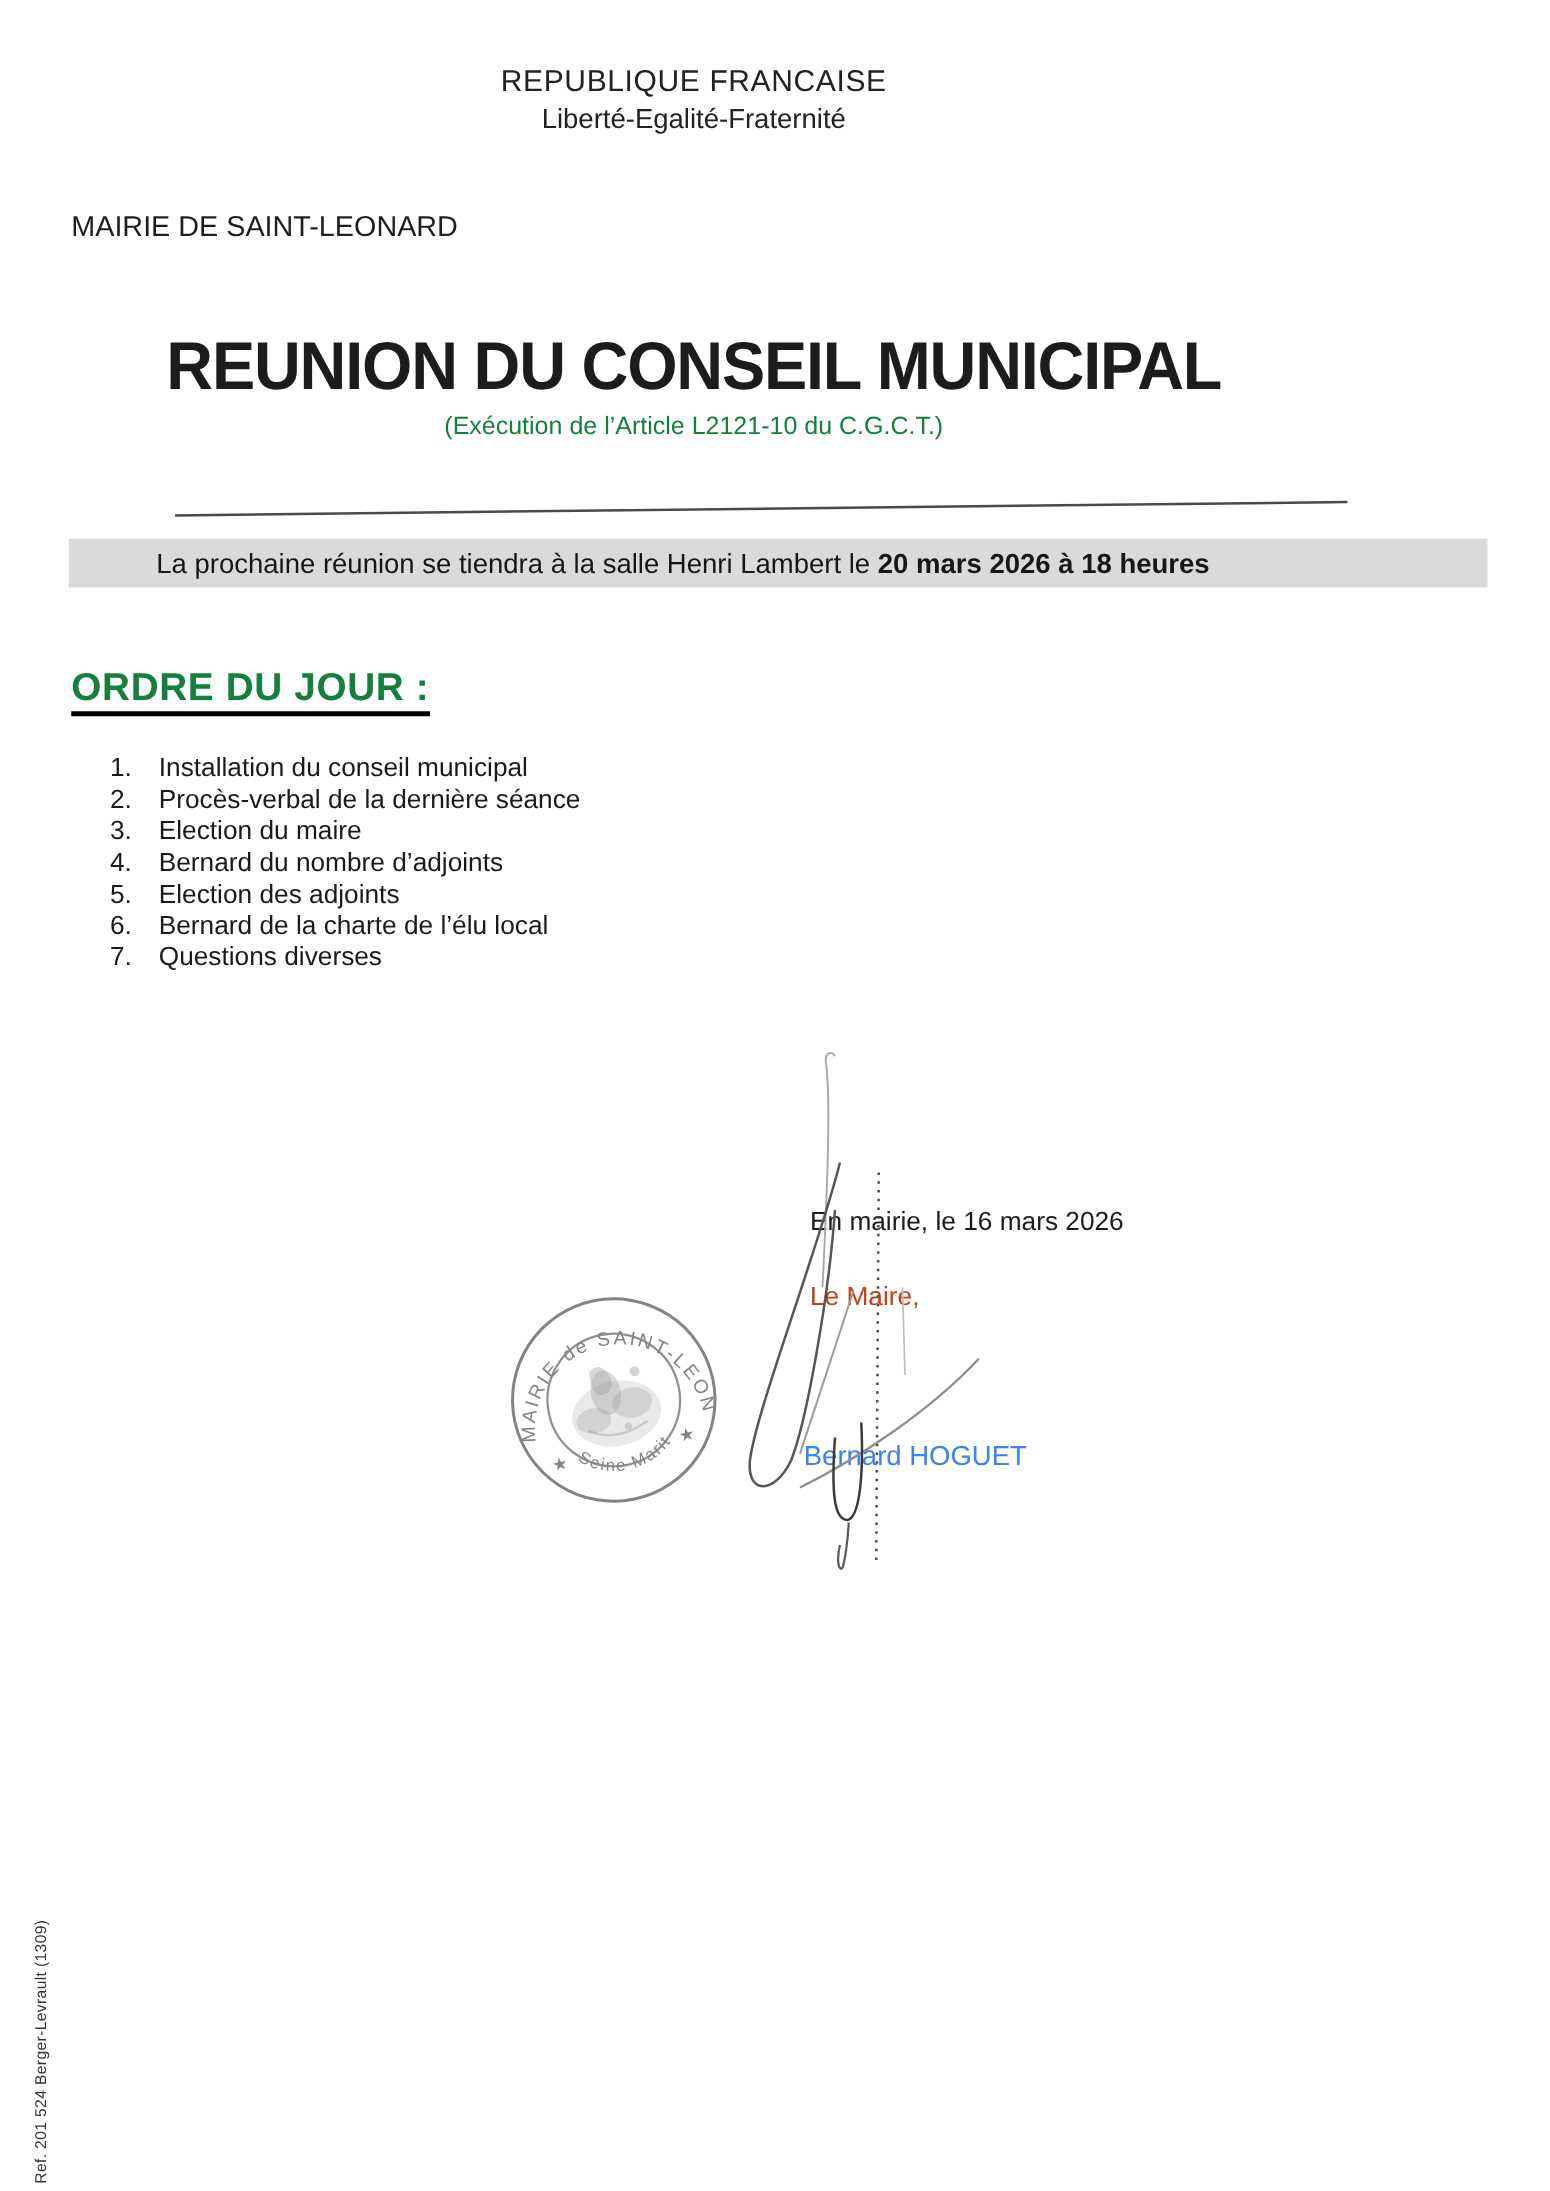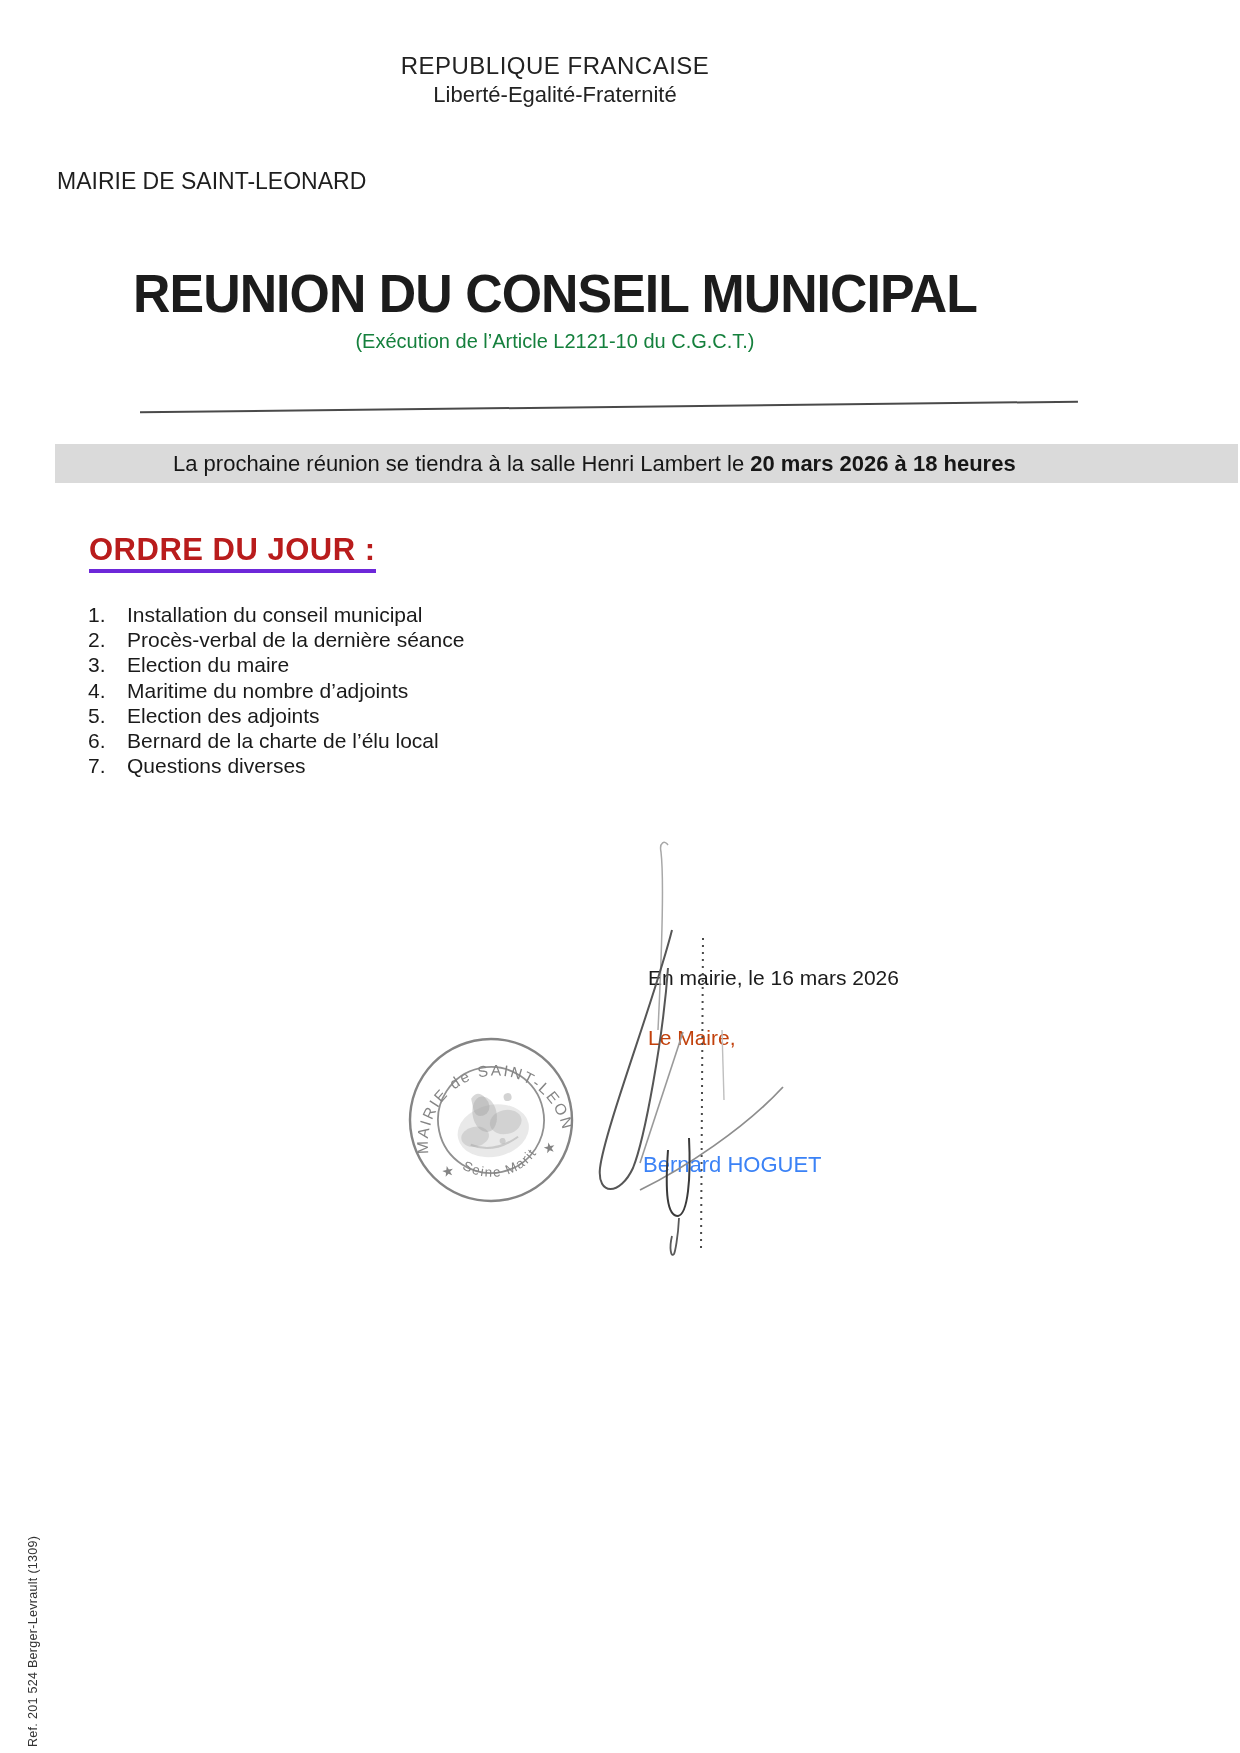--- a/index.html
+++ b/index.html
@@ -19,33 +19,33 @@
     top:262px;font-size:54px;font-weight:bold;color:#1c1c1c;
     letter-spacing:-1px;transform:scaleX(0.96);transform-origin:50% 50%;
     white-space:nowrap;
   }
   .doc-subtitle{top:330px;font-size:20px;color:#15803d;}
   .rule{
     position:absolute;left:140px;top:406px;width:938px;height:0;
     border-top:2.5px solid #4a4a4a;transform:rotate(-0.65deg);
   }
   .notice-band{
-    position:absolute;left:55px;top:444px;width:1135px;height:39px;
+    position:absolute;left:55px;top:431px;width:1135px;height:39px;
     background:#dadada;
-    display:flex;align-items:center;padding-left:48px;
+    display:flex;align-items:center;
   }
   .notice-band .txt{
     padding-left:70px;font-size:22px;color:#161616;white-space:nowrap;
   }
   .notice-band .bold{font-weight:bold;}
   .agenda-heading{
     position:absolute;left:57px;top:532px;
-    font-size:31px;font-weight:bold;color:#b91c1c;
-    border-bottom:4px solid #6d28d9;padding-bottom:1px;
-    letter-spacing:0.5px;display:inline-block;margin-left:32px;
+    font-size:31px;font-weight:bold;color:#15803d;
+    border-bottom:4px solid #000000;padding-bottom:1px;
+    letter-spacing:0.5px;display:inline-block;
   }
   .agenda-list{position:absolute;left:88px;top:602px;font-size:21px;color:#1a1a1a;}
   .agenda-row{display:flex;line-height:25.2px;}
   .agenda-row .num{width:39px;flex:none;}
   .closing-place{position:absolute;left:648px;top:966px;font-size:21px;color:#1b1b1b;}
   .closing-role{position:absolute;left:648px;top:1026px;font-size:21px;color:#c2410c;}
   .closing-signer{position:absolute;left:643px;top:1152px;font-size:22px;color:#3b82f6;}
   .stamp{position:absolute;left:406px;top:1035px;width:170px;height:170px;}
   .signature{position:absolute;left:575px;top:838px;width:230px;height:425px;}
   .footer-ref{
@@ -87,21 +87,21 @@
     <div class="agenda-row">
       <span class="num">2.</span>
       <span>Procès-verbal de la dernière séance</span>
     </div>
     <div class="agenda-row">
       <span class="num">3.</span>
       <span>Election du maire</span>
     </div>
     <div class="agenda-row">
       <span class="num">4.</span>
-      <span>Maritime du nombre d’adjoints</span>
+      <span>Bernard du nombre d’adjoints</span>
     </div>
     <div class="agenda-row">
       <span class="num">5.</span>
       <span>Election des adjoints</span>
     </div>
     <div class="agenda-row">
       <span class="num">6.</span>
       <span>Bernard de la charte de l’élu local</span>
     </div>
     <div class="agenda-row">

